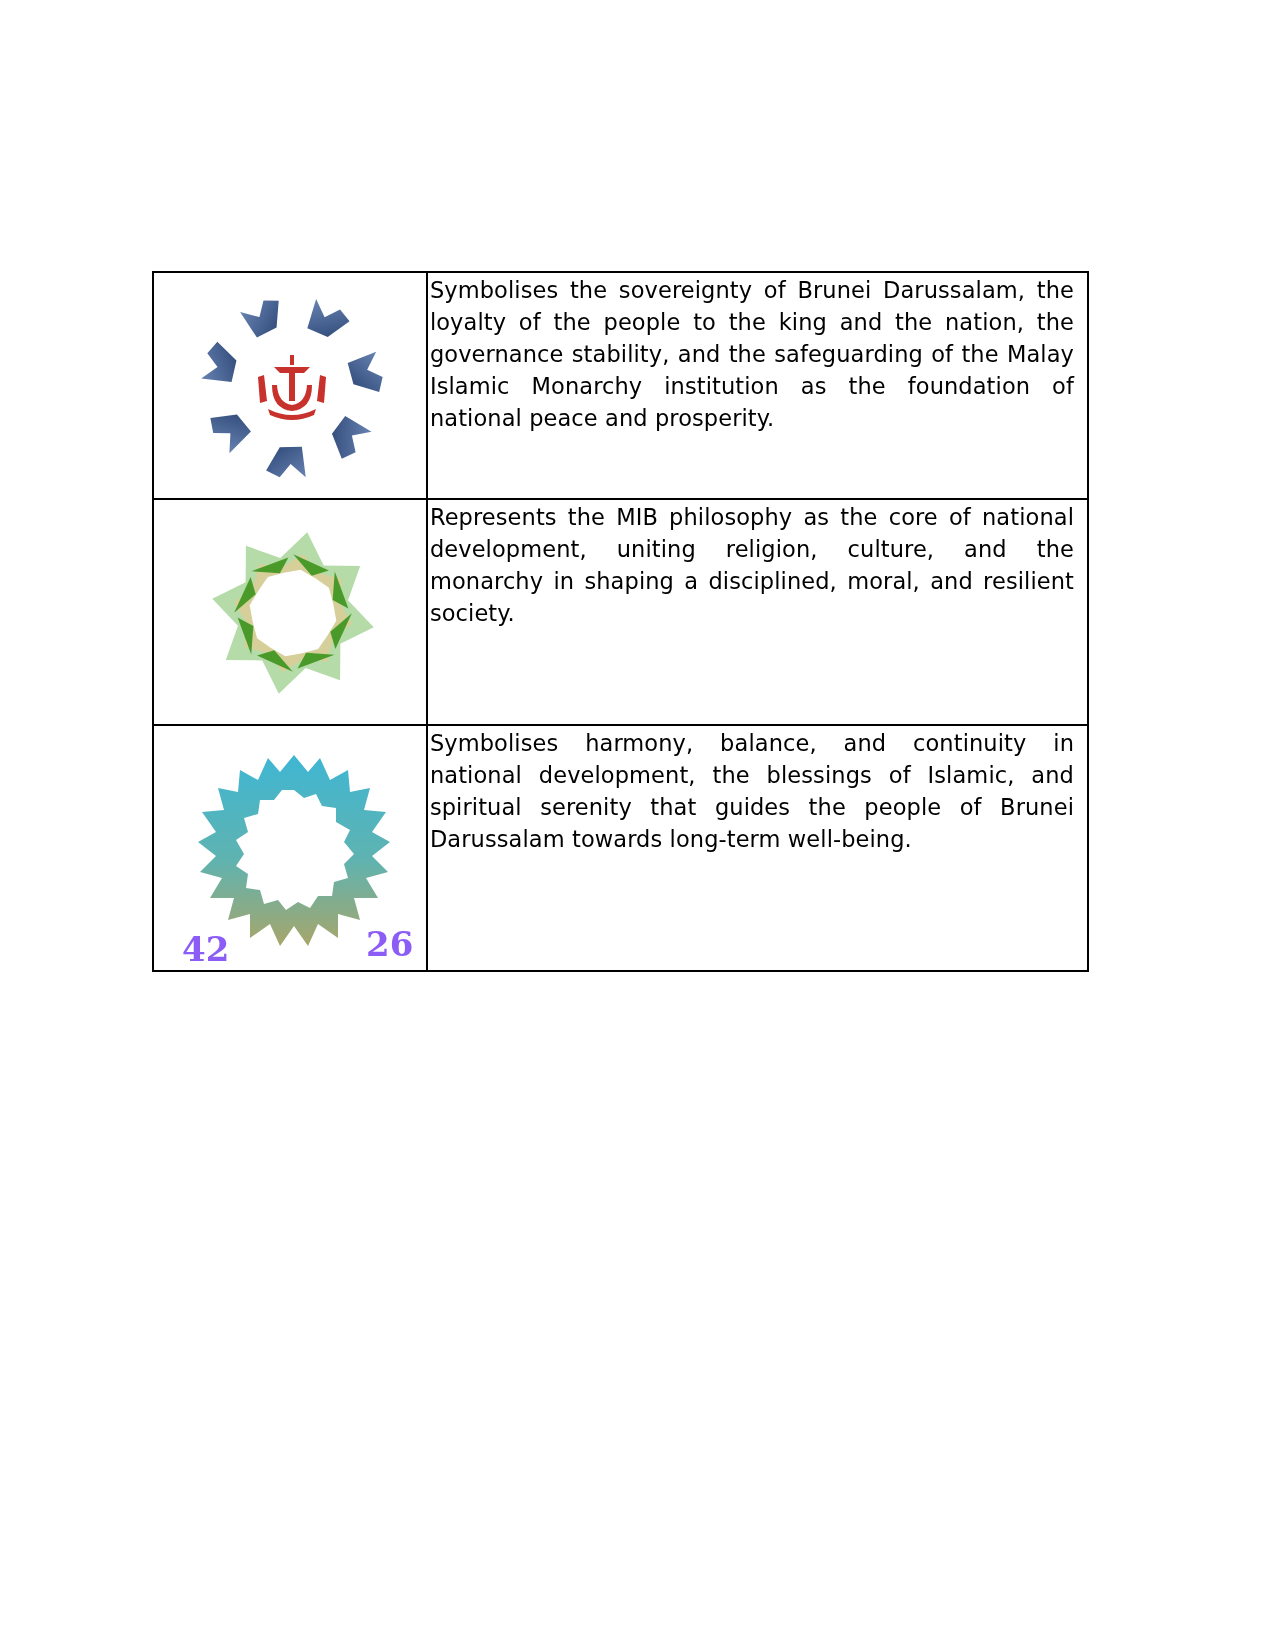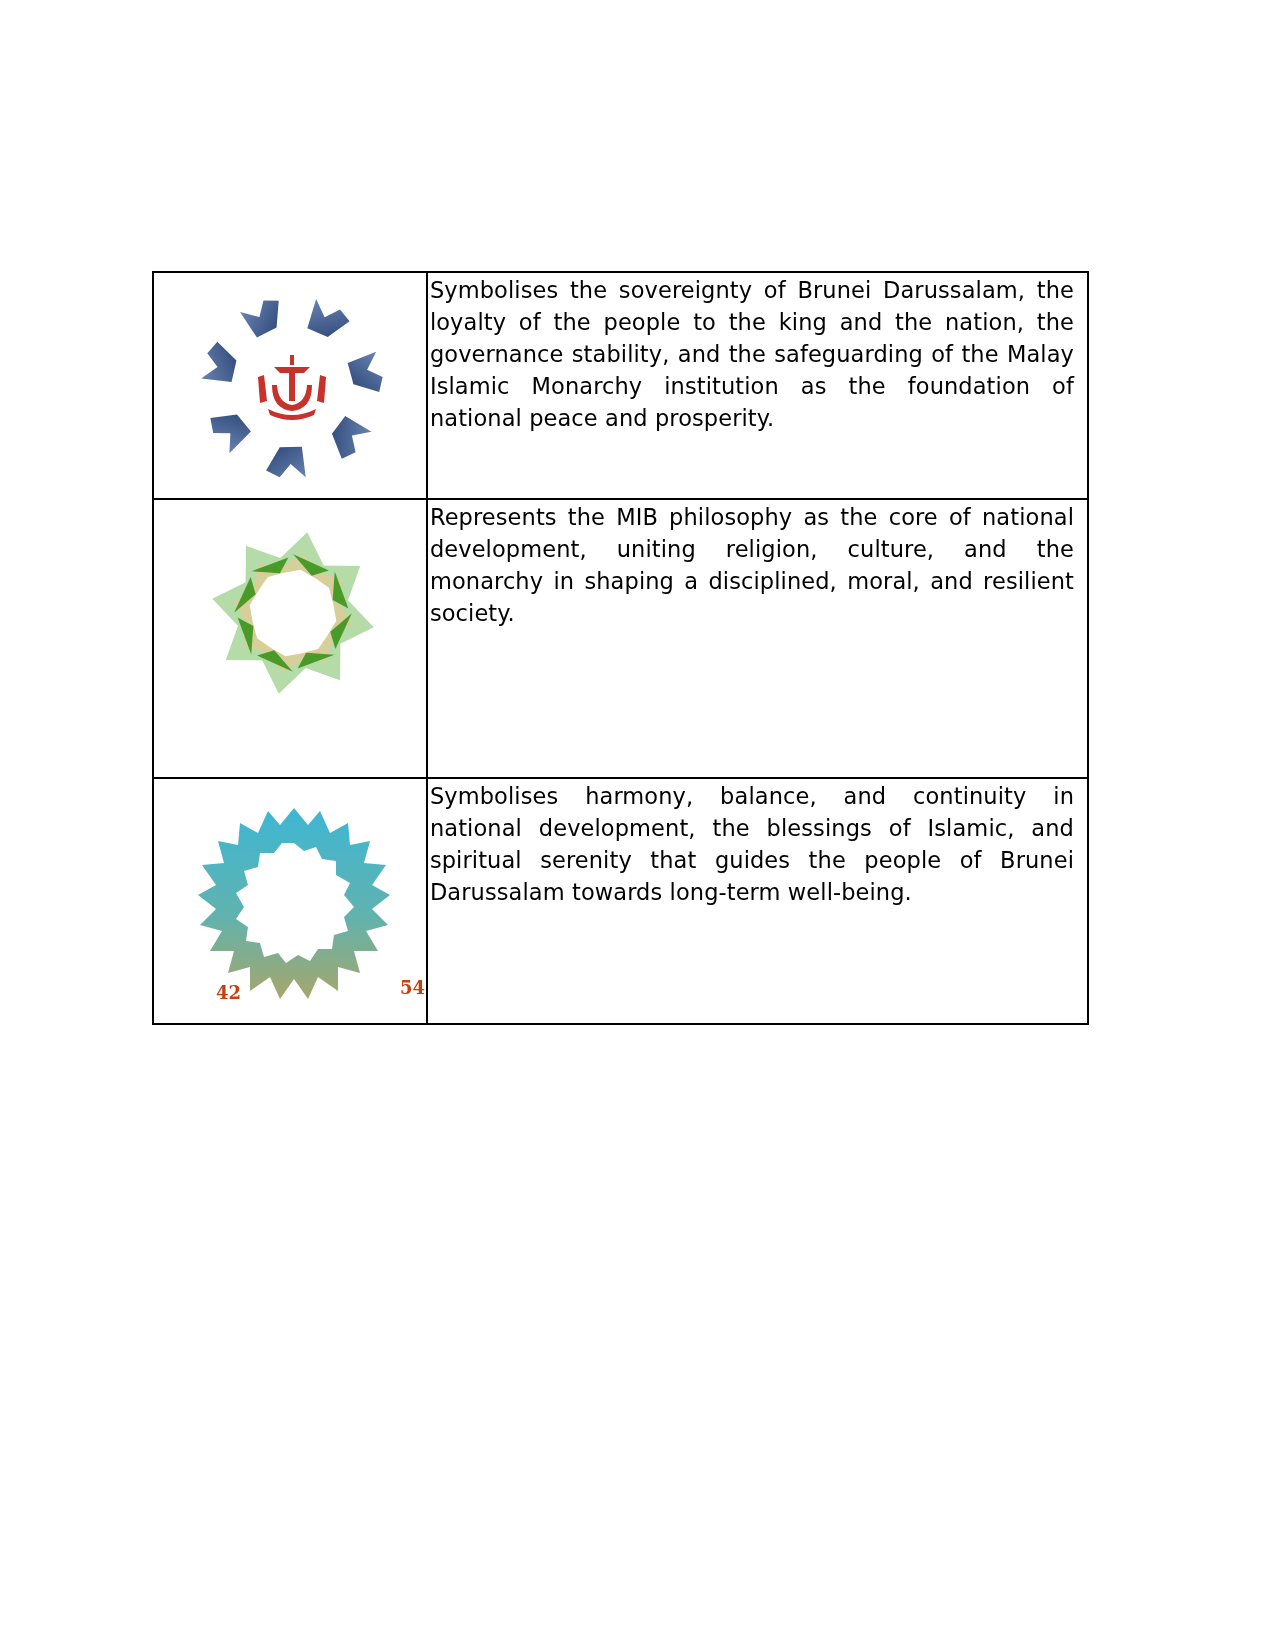--- a/index.html
+++ b/index.html
@@ -15,24 +15,24 @@
     border: 2px solid #000; vertical-align: top; padding: 0;
   }
   .cell-img { width: 278px; position: relative; }
   .cell-text {
     width: 655px;
     font-size: 22.5px; line-height: 32px;
     text-align: justify; padding: 1px 13px 0 2px !important;
     letter-spacing: 0.1px;
   }
   .r1 { height: 227px; }
-  .r2 { height: 279px; }
+  .r2 { height: 226px; }
   .r3 { height: 246px; }
   .logo { position: absolute; }
-  .num { position: absolute; font-family: "DejaVu Serif", serif; font-weight: bold; color: #c2410c; font-size: 18px; margin-left: 34px; }
+  .num { position: absolute; font-family: "DejaVu Serif", serif; font-weight: bold; color: #8b5cf6; font-size: 34px; }
 </style>
 </head>
 <body>
 
 <table class="table">
   <tbody>
       <tr class="r1">
     <td class="cell-img">
       <svg class="logo" style="left:28px;top:12px" width="220" height="205" viewBox="-110 -102 220 205">
         <defs>
@@ -108,18 +108,18 @@
             <stop offset="0.55" stop-color="#5fb3b0"></stop>
             <stop offset="1" stop-color="#a7a66a"></stop>
           </linearGradient>
         </defs>
         <g fill="url(#tg)">
           <path d="M0,-95 L14,-78 L26,-92 L36,-70 L54,-80 L56,-58 L76,-62 L70,-40 L92,-38 L78,-18 L96,-8 L78,6 L94,22 L72,28 L84,48 L60,48 L66,70 L44,64 L44,88 L24,74 L14,96 L0,76 L-14,96 L-24,74 L-44,88 L-44,64 L-66,70 L-60,48 L-84,48 L-72,28 L-94,22 L-78,6 L-96,-8 L-78,-18 L-92,-38 L-70,-40 L-76,-62 L-56,-58 L-54,-80 L-36,-70 L-26,-92 L-14,-78 Z"></path>
         </g>
         <path fill="#ffffff" d="M0,-60 L10,-52 L22,-56 L28,-44 L42,-42 L42,-28 L56,-20 L50,-8 L60,4 L50,14 L54,28 L40,32 L38,46 L24,46 L16,58 L4,52 L-8,60 L-16,50 L-30,54 L-34,40 L-48,38 L-46,24 L-58,16 L-50,4 L-58,-10 L-46,-18 L-50,-32 L-36,-36 L-34,-50 L-20,-50 L-12,-60 Z"></path>
       </svg>
       <span class="num" style="left:28px;top:203px">42</span>
-      <span class="num" style="left:212px;top:198px">54</span>
+      <span class="num" style="left:212px;top:198px">26</span>
     </td>
     <td class="cell-text">Symbolises harmony, balance, and continuity in national development, the blessings of Islamic, and spiritual serenity that guides the people of Brunei Darussalam towards long-term well-being.</td>
   </tr>
 </tbody>
   </table>
 
 </body></html>

